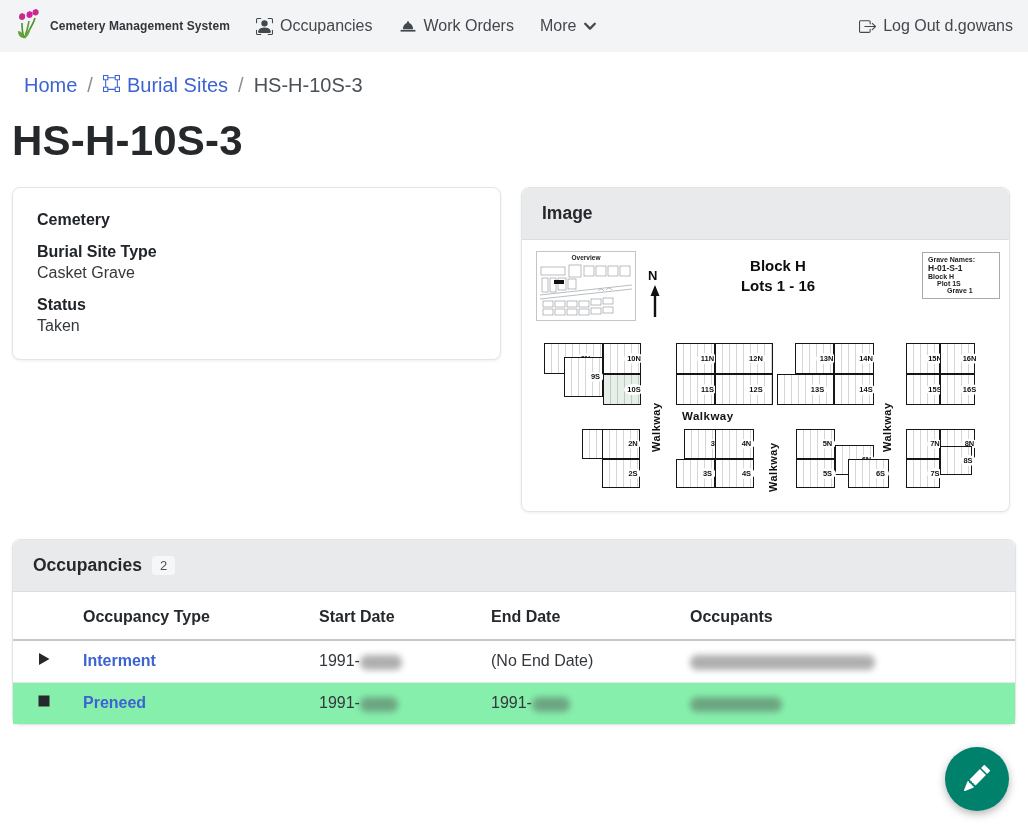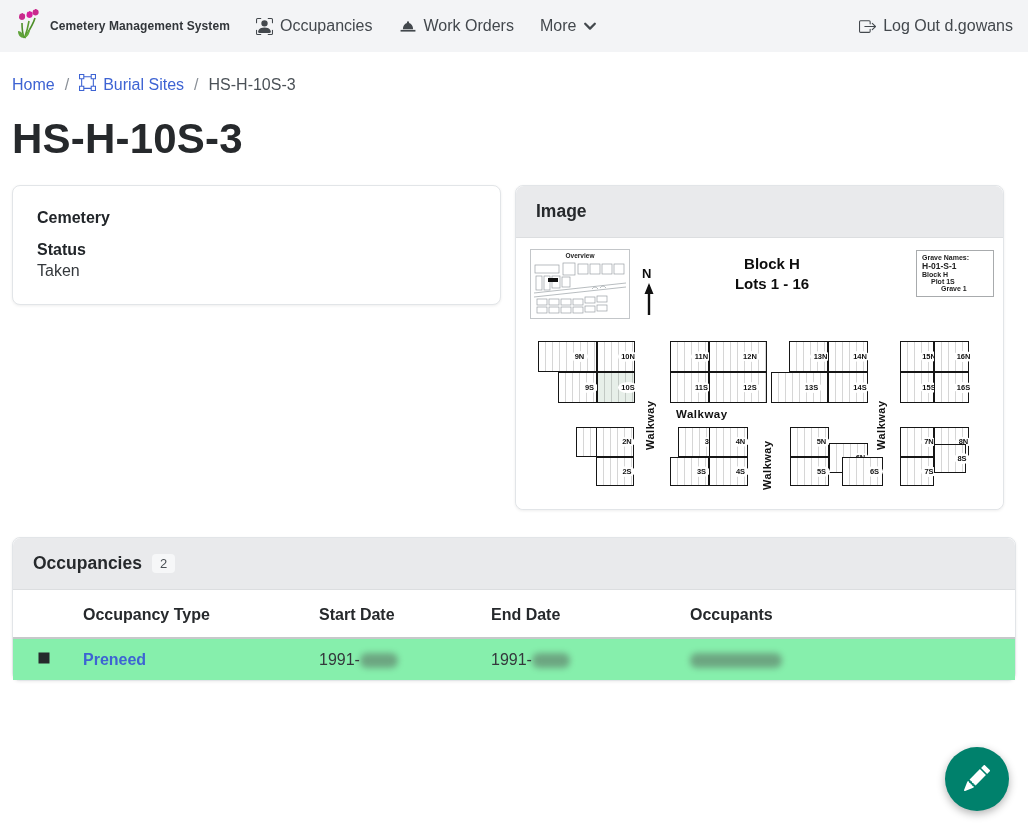--- a/index.html
+++ b/index.html
@@ -12,30 +12,30 @@
   
   .navbar { height:52px; background:#f3f4f6; display:flex; align-items:center; padding:0 15px; }
   .brand { display:flex; align-items:center; gap:9px; margin-right:26px; cursor:pointer; }
   .brand-title { font-size:12px; font-weight:bold; color:#32363a; letter-spacing:.1px; }
   .nav-items { display:flex; align-items:center; gap:26px; }
   .nav-item { display:flex; align-items:center; gap:7px; color:#43484d; font-size:16px; cursor:pointer; }
   .nav-item svg { display:block; }
   .nav-right { margin-left:auto; }
 
   
-  .breadcrumb { display:flex; align-items:center; gap:10px; padding:22px 12px 0 12px; font-size:16px; }
+  .breadcrumb { display:flex; align-items:center; gap:10px; padding:22px 12px 0 24px; font-size:20px; }
   .crumb-link { color:#3d63d3; display:flex; align-items:center; gap:7px; cursor:pointer; }
   .crumb-sep { color:#8a9097; }
   .crumb-current { color:#4b5157; }
 
   
   .page-title { font-size:42px; font-weight:bold; color:#26292c; padding:20px 12px 0 12px; letter-spacing:.2px; }
 
   
-  .cards-row { display:flex; gap:14px; padding:0 12px; margin-top:22px; align-items:flex-start; }
+  .cards-row { display:flex; gap:20px; padding:0 12px; margin-top:22px; align-items:flex-start; }
   .card { background:#fff; border:1px solid #e2e5e8; border-radius:8px; box-shadow:0 1px 3px rgba(0,0,0,.07); }
   .card-header { background:#e9eaec; border-bottom:1px solid #dcdee0; border-radius:8px 8px 0 0;
                  padding:15px 20px; font-size:17.5px; font-weight:bold; color:#26292c; }
   .details-card { width:489px; padding:23px 24px 10px 24px; }
   .field { margin-bottom:14px; }
   .field-label { font-weight:bold; font-size:16px; margin-bottom:3px; }
   .field-value { font-size:16px; color:#34383c; }
   .field-value.link { color:#3d63d3; cursor:pointer; }
 
   .image-card { width:489px; }
@@ -163,20 +163,24 @@
   <span class="crumb-sep">/</span>
   <span class="crumb-current">HS-H-10S-3</span>
 </div>
 
 <h1 class="page-title">HS-H-10S-3</h1>
 
 <div class="cards-row">
   <div class="card details-card">
     <div class="field">
       <div class="field-label">Cemetery</div>
+    </div>
+    <div class="field">
+      <div class="field-label">Burial Site Type</div>
+      <div class="field-value">Casket Grave</div>
     </div>
     <div class="field">
       <div class="field-label">Status</div>
       <div class="field-value">Taken</div>
     </div>
   </div>
 
   <div class="card image-card">
     <div class="card-header">Image</div>
     <div class="image-body">
@@ -234,21 +238,21 @@
         <div class="gb-plot">Plot 1S</div>
         <div class="gb-grave">Grave 1</div>
       </div>
 
       <div class="cell" style="left:22px;top:103px;width:59px;height:31px">
           <span class="oval">9N</span>
         </div>
       <div class="cell" style="left:81px;top:103px;width:38px;height:31px">
           <span class="oval">10N</span>
         </div>
-      <div class="cell" style="left:42px;top:134px;width:39px;height:31px">
+      <div class="cell" style="left:42px;top:117px;width:39px;height:40px">
           <span class="oval">9S</span>
         </div>
       <div class="cell hl" style="left:81px;top:134px;width:38px;height:31px">
           <span class="oval">10S</span>
         </div>
 
       <div class="cell" style="left:154px;top:103px;width:39px;height:31px">
           <span class="oval">11N</span>
         </div>
       <div class="cell" style="left:193px;top:103px;width:58px;height:31px">
@@ -360,20 +364,33 @@
     <thead>
       <tr>
         <th class="icon-cell"></th>
         <th>Occupancy Type</th>
         <th>Start Date</th>
         <th>End Date</th>
         <th>Occupants</th>
       </tr>
     </thead>
     <tbody>
+      <tr>
+        <td class="icon-cell">
+          <span>
+            <svg width="14" height="14" viewBox="0 0 14 14">
+                <path d="M2 1 L12.5 7 L2 13 Z" fill="#26292c"></path>
+              </svg>
+          </span>
+        </td>
+        <td><span class="row-type-link">Interment</span></td>
+        <td><span>1991-</span><span class="redacted r-44"></span></td>
+        <td><span>(No End Date)</span></td>
+        <td><span class="redacted r-185"></span></td>
+      </tr>
       <tr class="striped">
         <td class="icon-cell">
           <span>
             <svg width="14" height="14" viewBox="0 0 14 14">
                 <rect x="1.5" y="1.5" width="11" height="11" fill="#26292c"></rect>
               </svg>
           </span>
         </td>
         <td><span class="row-type-link">Preneed</span></td>
         <td><span>1991-</span><span class="redacted r-38"></span></td>

